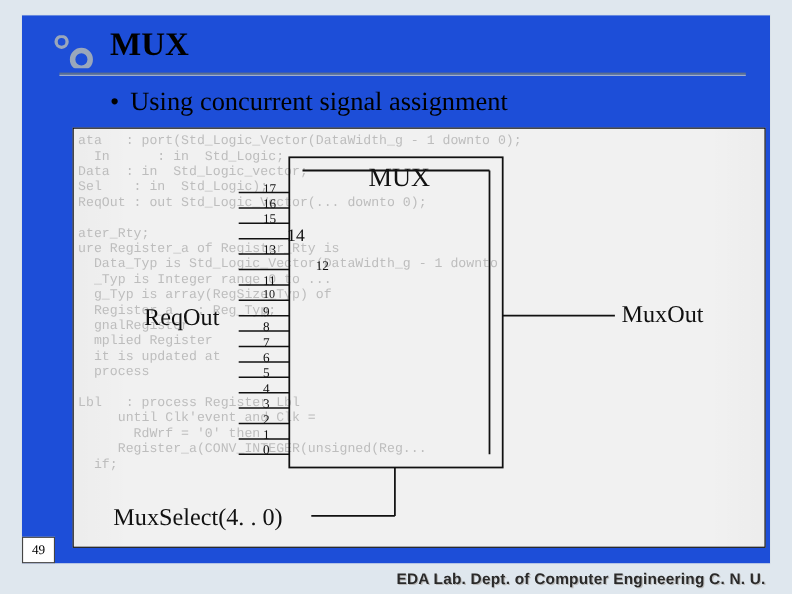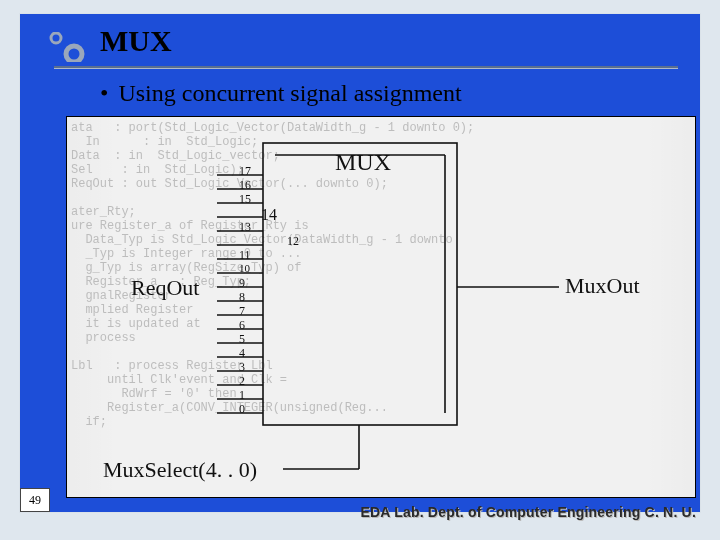--- a/index.html
+++ b/index.html
@@ -98,21 +98,21 @@
     height: 22px;
     background: #fff;
     border: 1px solid #444;
     font-size: 12px;
     text-align: center;
     line-height: 22px;
   }
   .footer {
     position: absolute;
     right: 24px;
-    bottom: 20px;
+    bottom: 6px;
     font-family: Arial, Helvetica, sans-serif;
     font-weight: bold;
     font-size: 14px;
     color: #2a2a2a;
     text-shadow: 1px 1px 0 #bbb;
     letter-spacing: 0.2px;
   }
   .figure svg { position: absolute; inset: 0; }
   .figure .fig-label {
     position: absolute;

